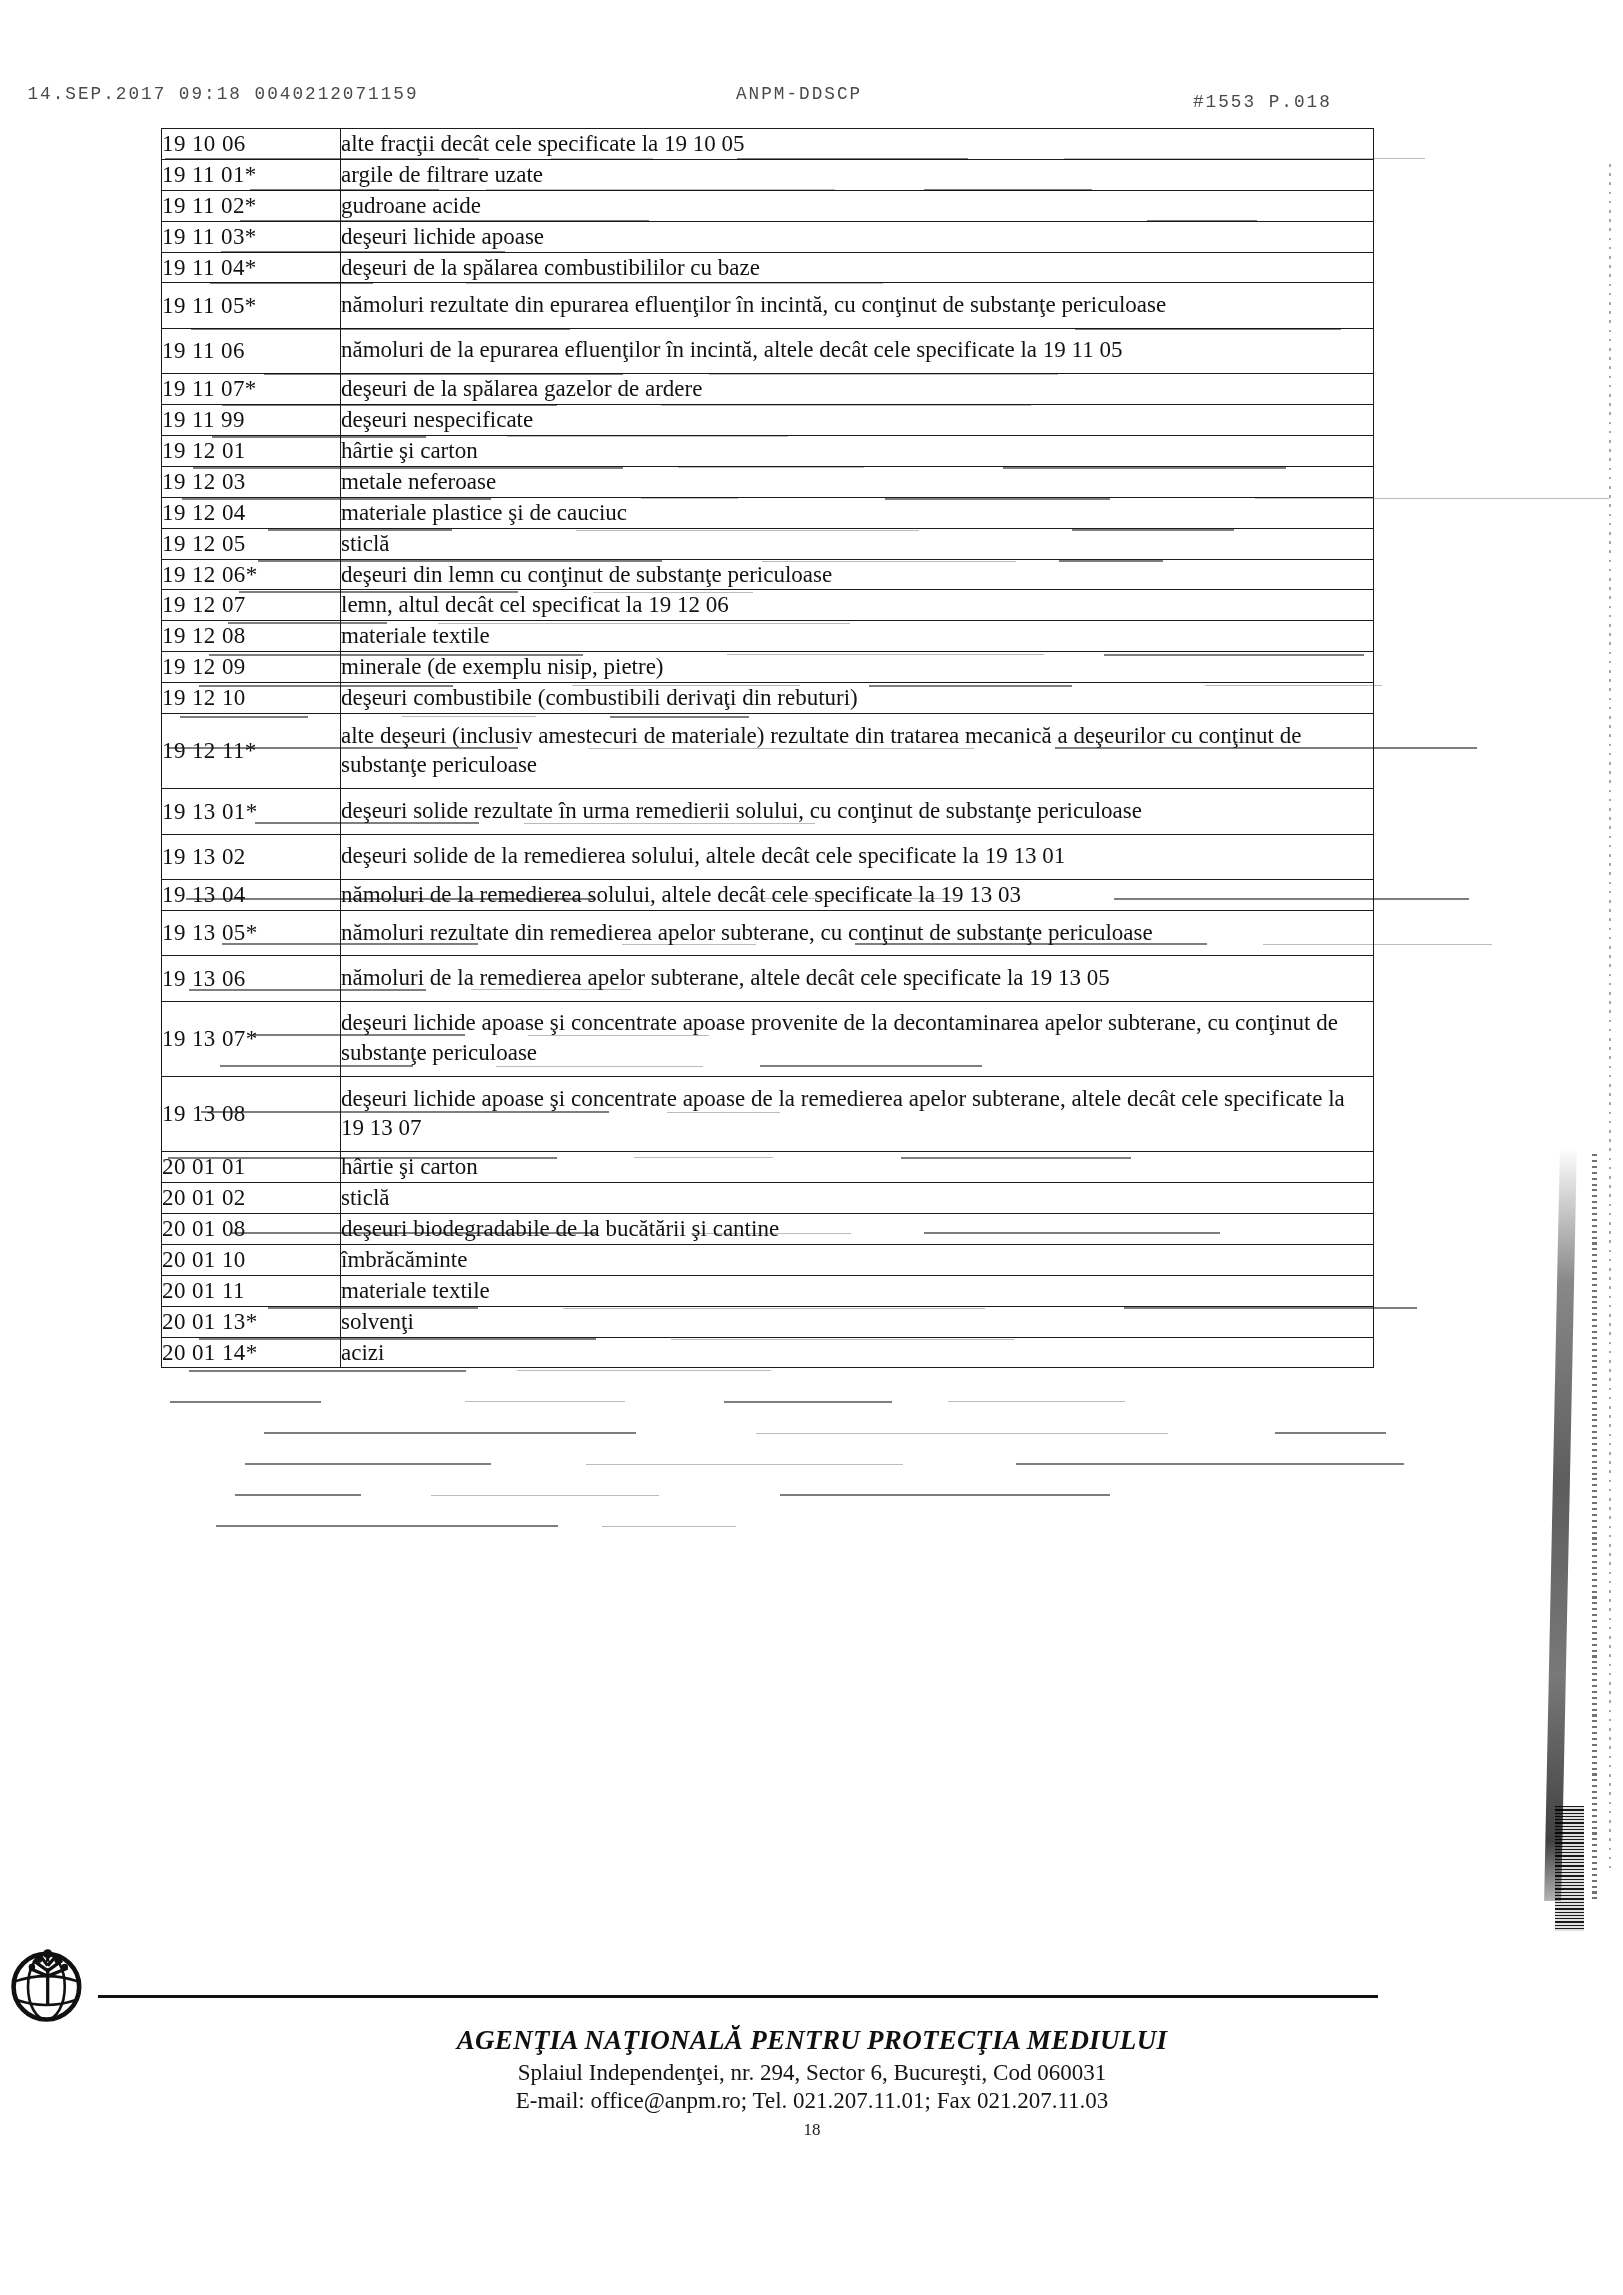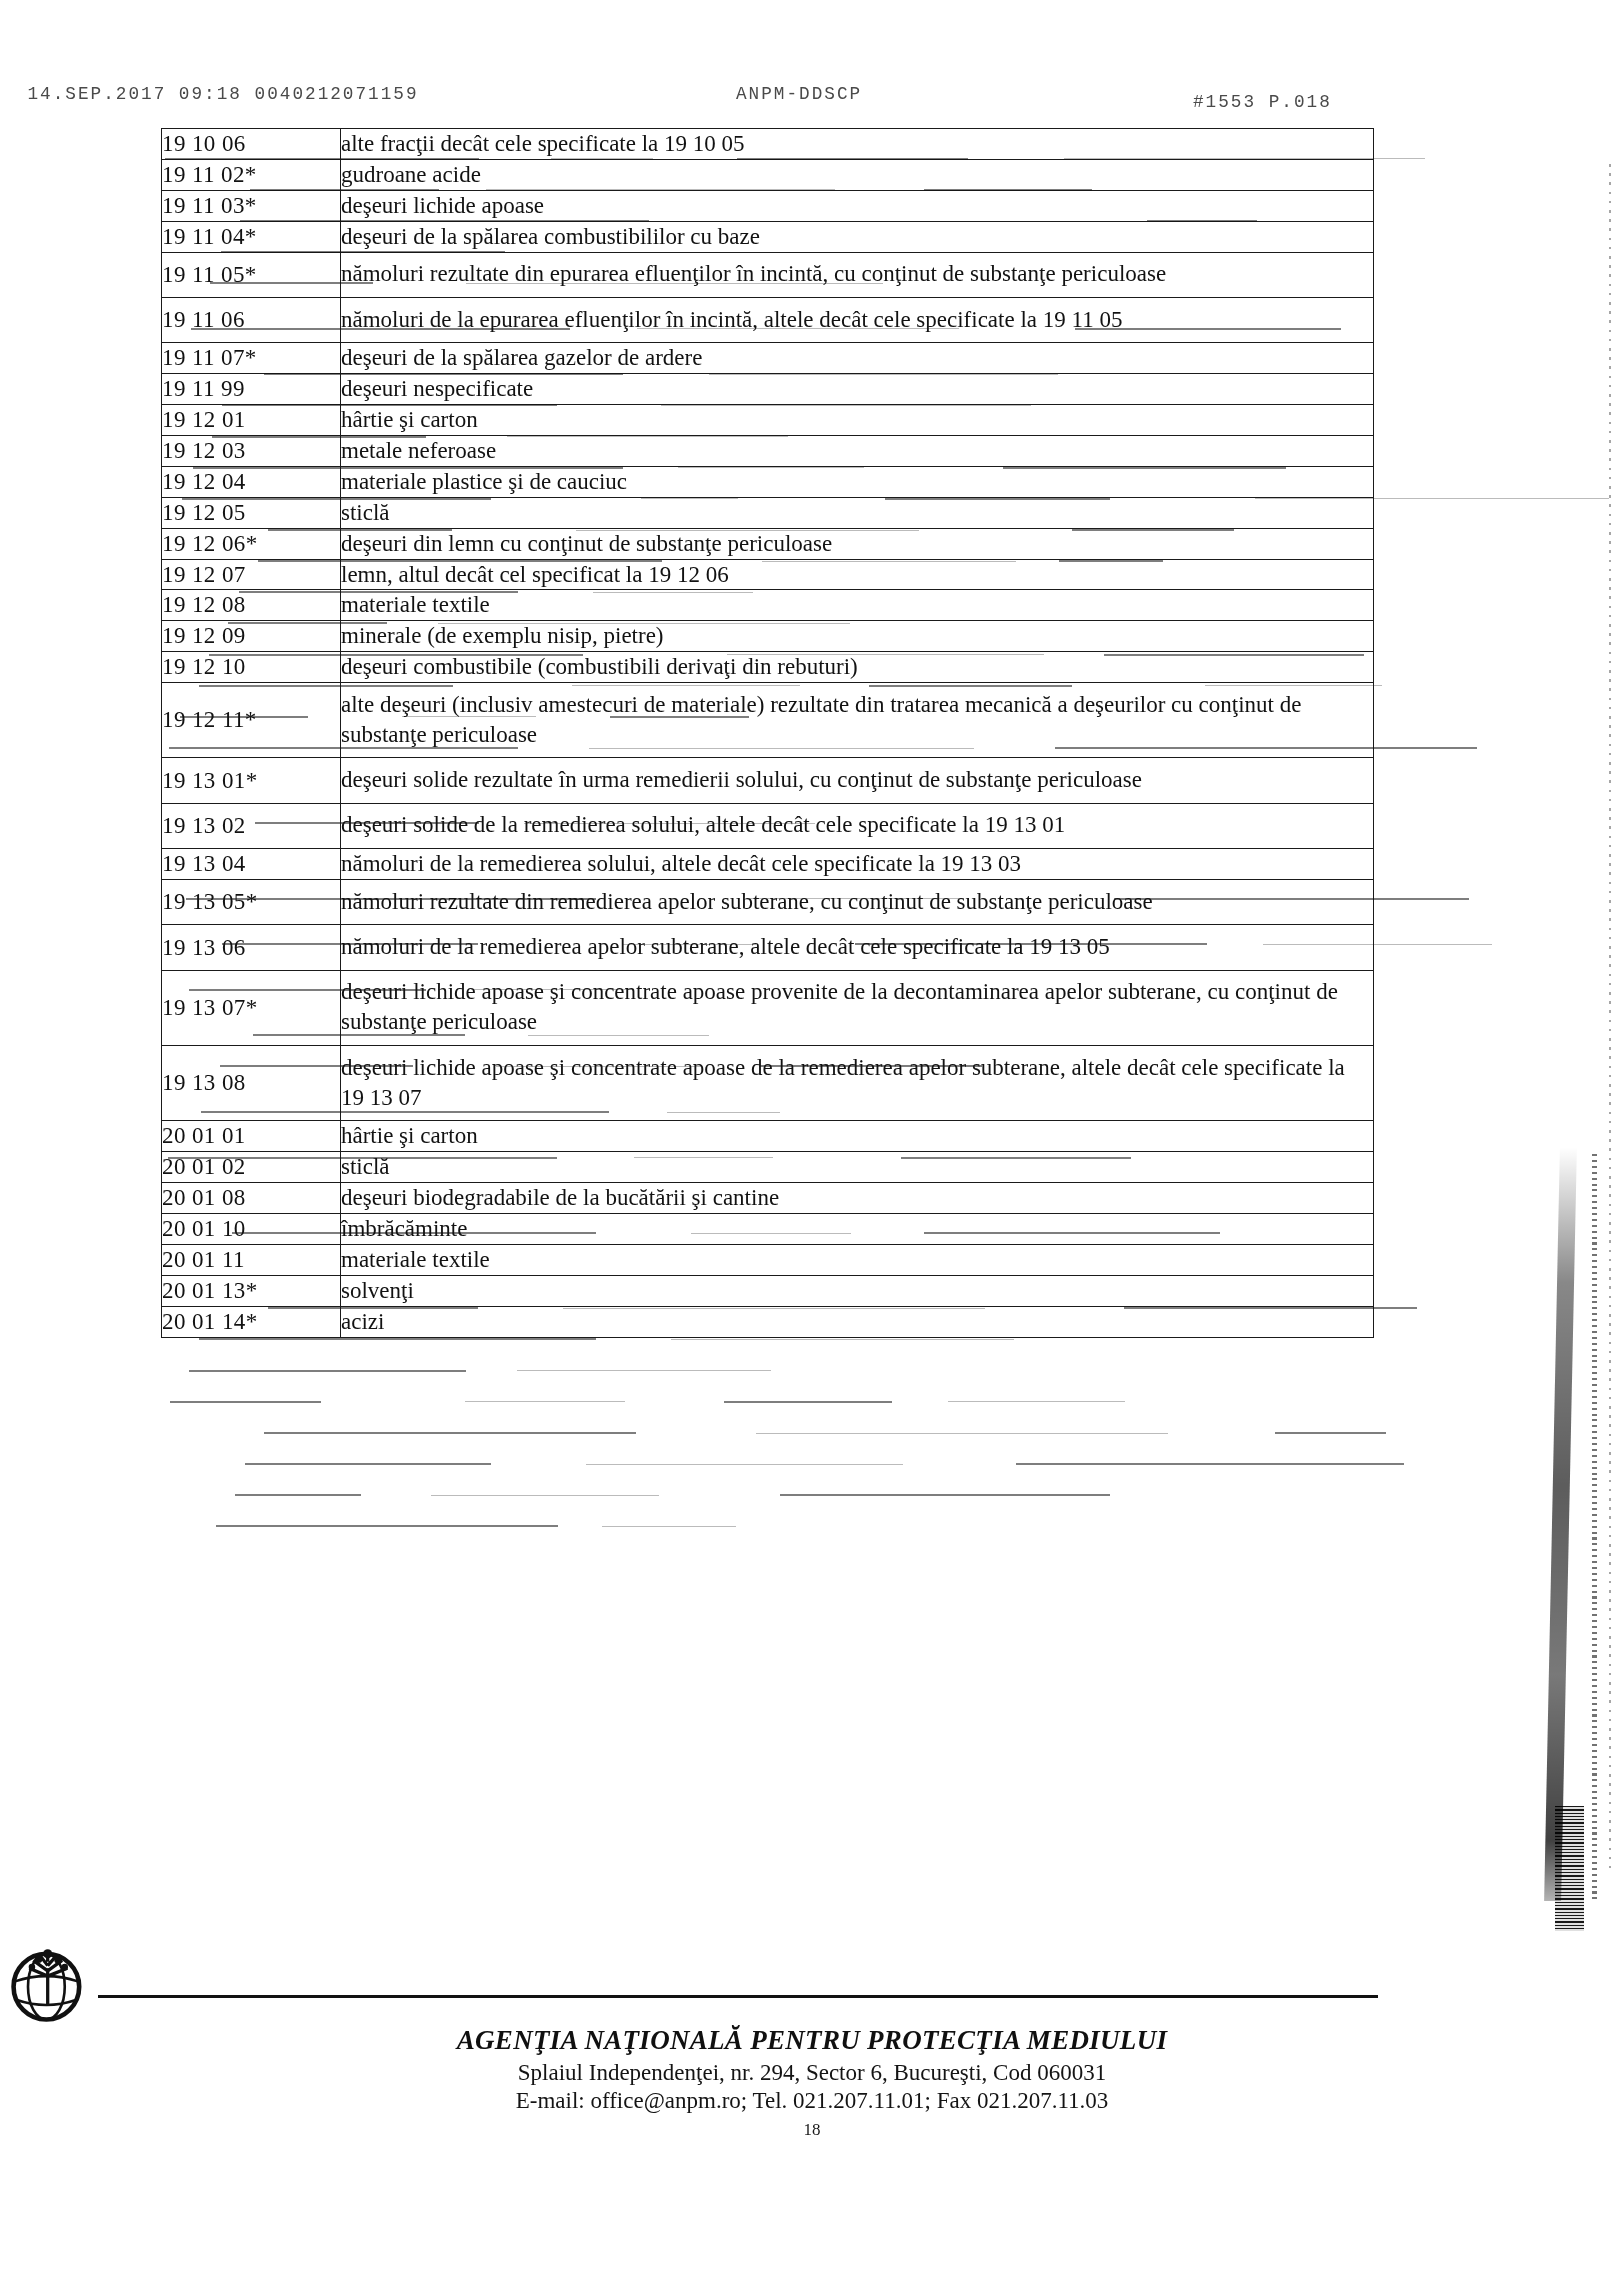--- a/index.html
+++ b/index.html
@@ -193,20 +193,24 @@
     <span class="fax-center">ANPM-DDSCP</span>
     <span class="fax-right">#1553  P.018</span>
   </div>
 
   <div class="table-wrap">
     <table class="codes">
       <tbody id="table-body">
           <tr>
             <td class="code">19 10 06</td>
             <td class="desc">alte fracţii decât cele specificate la 19 10 05</td>
+          </tr>
+          <tr>
+            <td class="code">19 11 01*</td>
+            <td class="desc">argile de filtrare uzate</td>
           </tr>
           <tr>
             <td class="code">19 11 02*</td>
             <td class="desc">gudroane acide</td>
           </tr>
           <tr>
             <td class="code">19 11 03*</td>
             <td class="desc">deşeuri lichide apoase</td>
           </tr>
           <tr>

